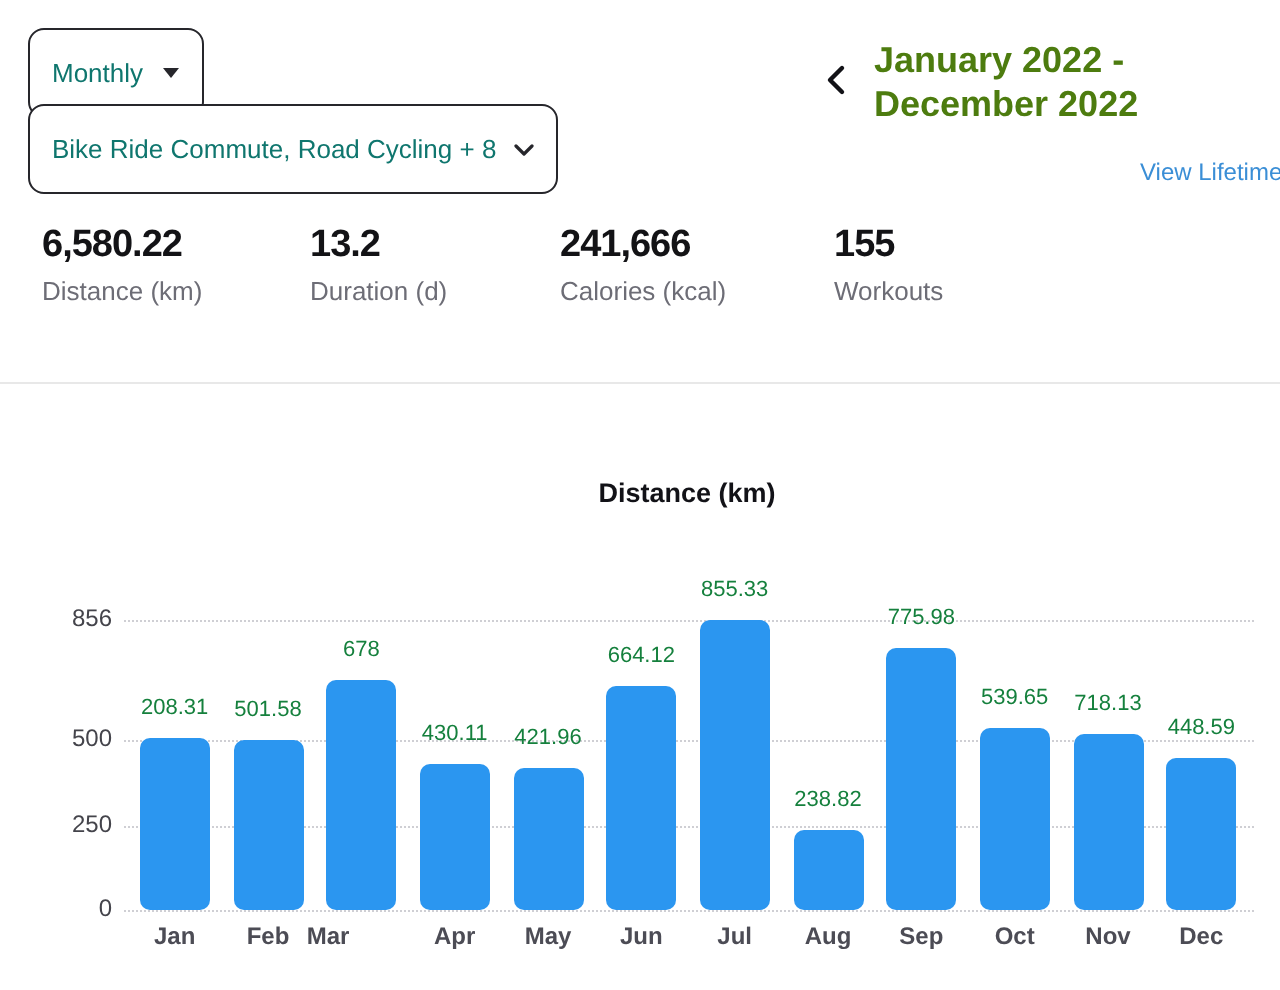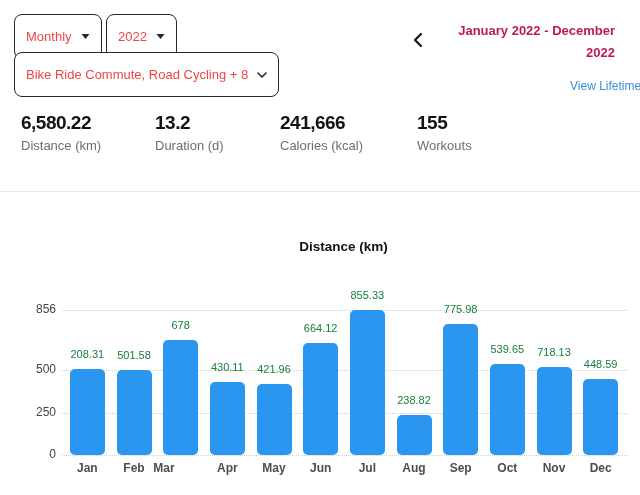--- a/index.html
+++ b/index.html
@@ -20,46 +20,45 @@
     height: 45px;
     display: inline-flex;
     align-items: center;
     gap: 9px;
     padding: 0 11px;
     border: 1.5px solid #26262b;
     border-radius: 8px;
     background: #ffffff;
     font-size: 13px;
     font-weight: 500;
-    color: #ef4444;
+    color: #0f766e;
     cursor: pointer;
     white-space: nowrap;
   }
   #dd-period { left: 14px; top: 14px; }
   #dd-year   { left: 106px; top: 14px; }
   #dd-sport  { left: 14px; top: 52px; }
   .caret-svg { display: block; }
 
   
   .date-nav-btn {
     position: absolute;
     left: 408px; top: 30px;
     width: 20px; height: 20px;
     display: flex; align-items: center; justify-content: center;
     background: transparent; border: none; cursor: pointer;
   }
   .date-range {
     position: absolute;
     left: 437px; top: 20px;
     width: 178px;
-    font-size: 13px;
+    font-size: 18px;
     font-weight: 700;
     line-height: 21.5px;
-    color: #be185d;
-    text-align: right;
+    color: #4d7c0f;
   }
   .lifetime-link {
     position: absolute;
     left: 570px; top: 79px;
     font-size: 12px;
     color: #3a8ed6;
     text-decoration: none;
     white-space: nowrap;
     cursor: pointer;
   }
@@ -144,26 +143,20 @@
 
 <div id="app">
 
   <div class="dropdown" id="dd-period">
     <span>Monthly</span>
     <svg class="caret-svg" width="9" height="5" viewBox="0 0 9 5">
         <path d="M0.5 0 L8.5 0 L4.5 5 Z" fill="#26262b"></path>
       </svg>
   </div>
 
-  <div class="dropdown" id="dd-year">
-    <span>2022</span>
-    <svg class="caret-svg" width="9" height="5" viewBox="0 0 9 5">
-        <path d="M0.5 0 L8.5 0 L4.5 5 Z" fill="#26262b"></path>
-      </svg>
-  </div>
 
   <div class="dropdown" id="dd-sport">
     <span>Bike Ride Commute, Road Cycling + 8</span>
     <svg class="caret-svg" width="10" height="6" viewBox="0 0 10 6">
         <polyline points="1,1 5,5 9,1" fill="none" stroke="#26262b" stroke-width="1.6" stroke-linecap="round" stroke-linejoin="round"></polyline>
       </svg>
   </div>
 
   <button class="date-nav-btn">
     <svg width="10" height="16" viewBox="0 0 10 16">

